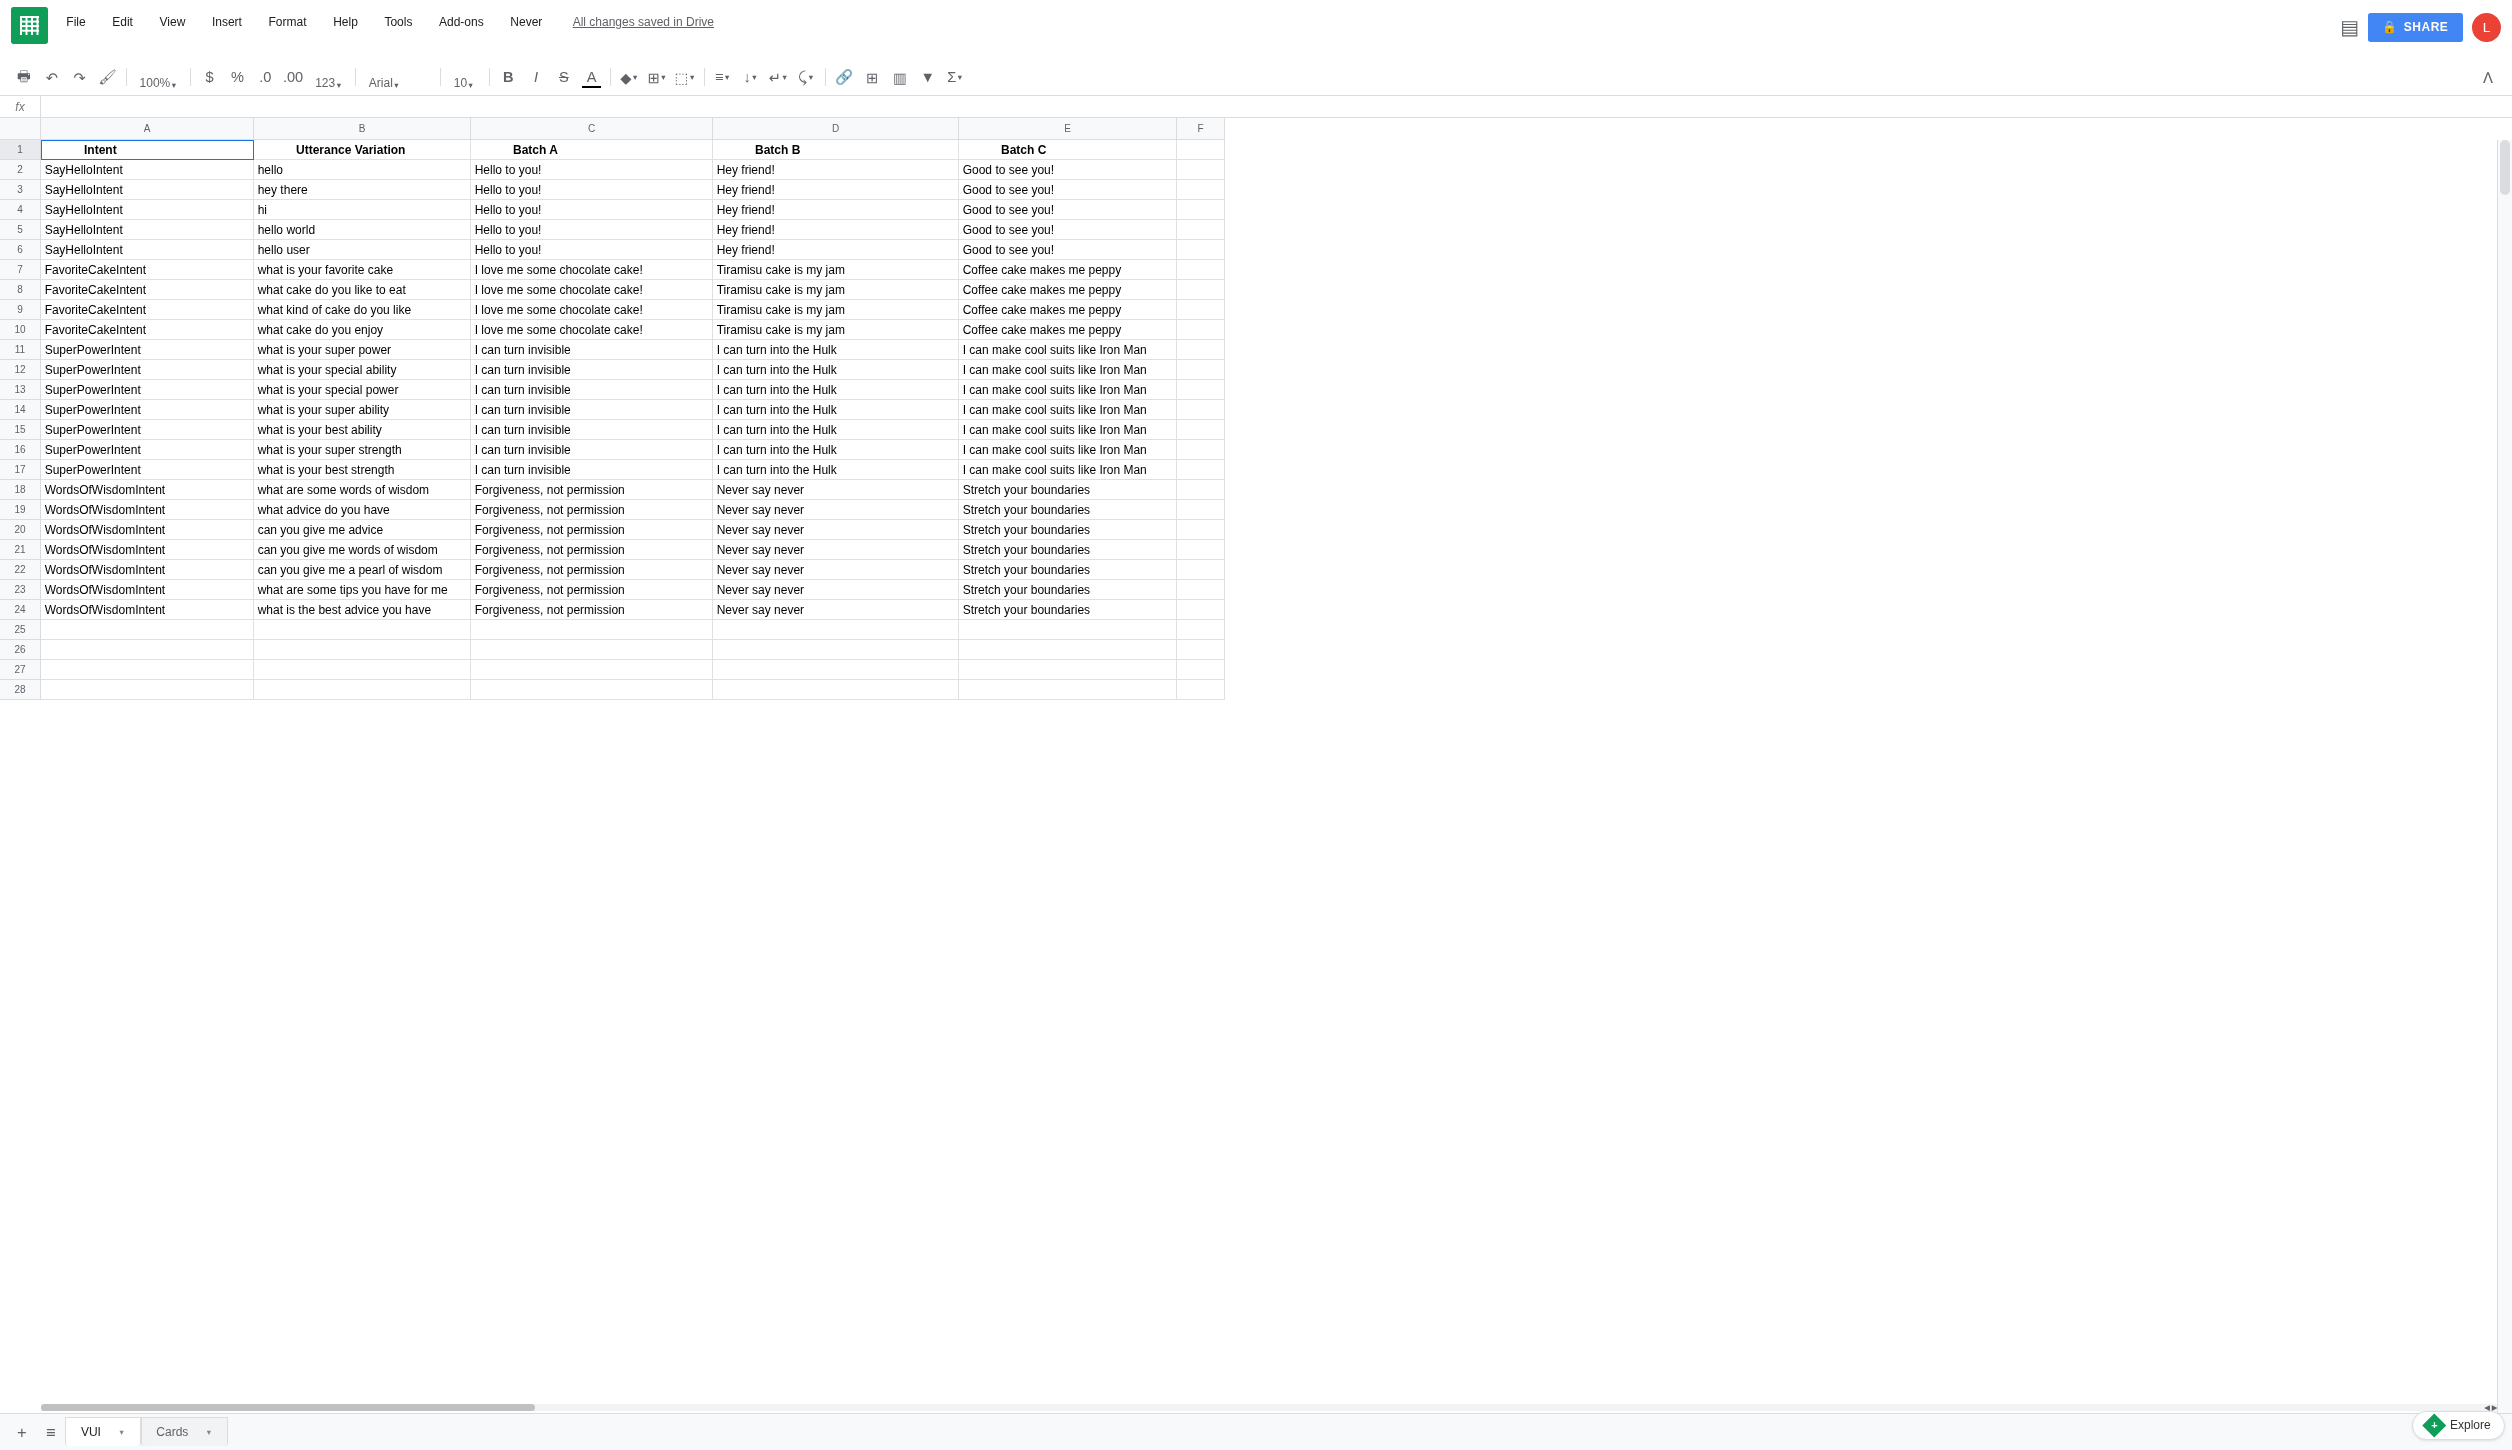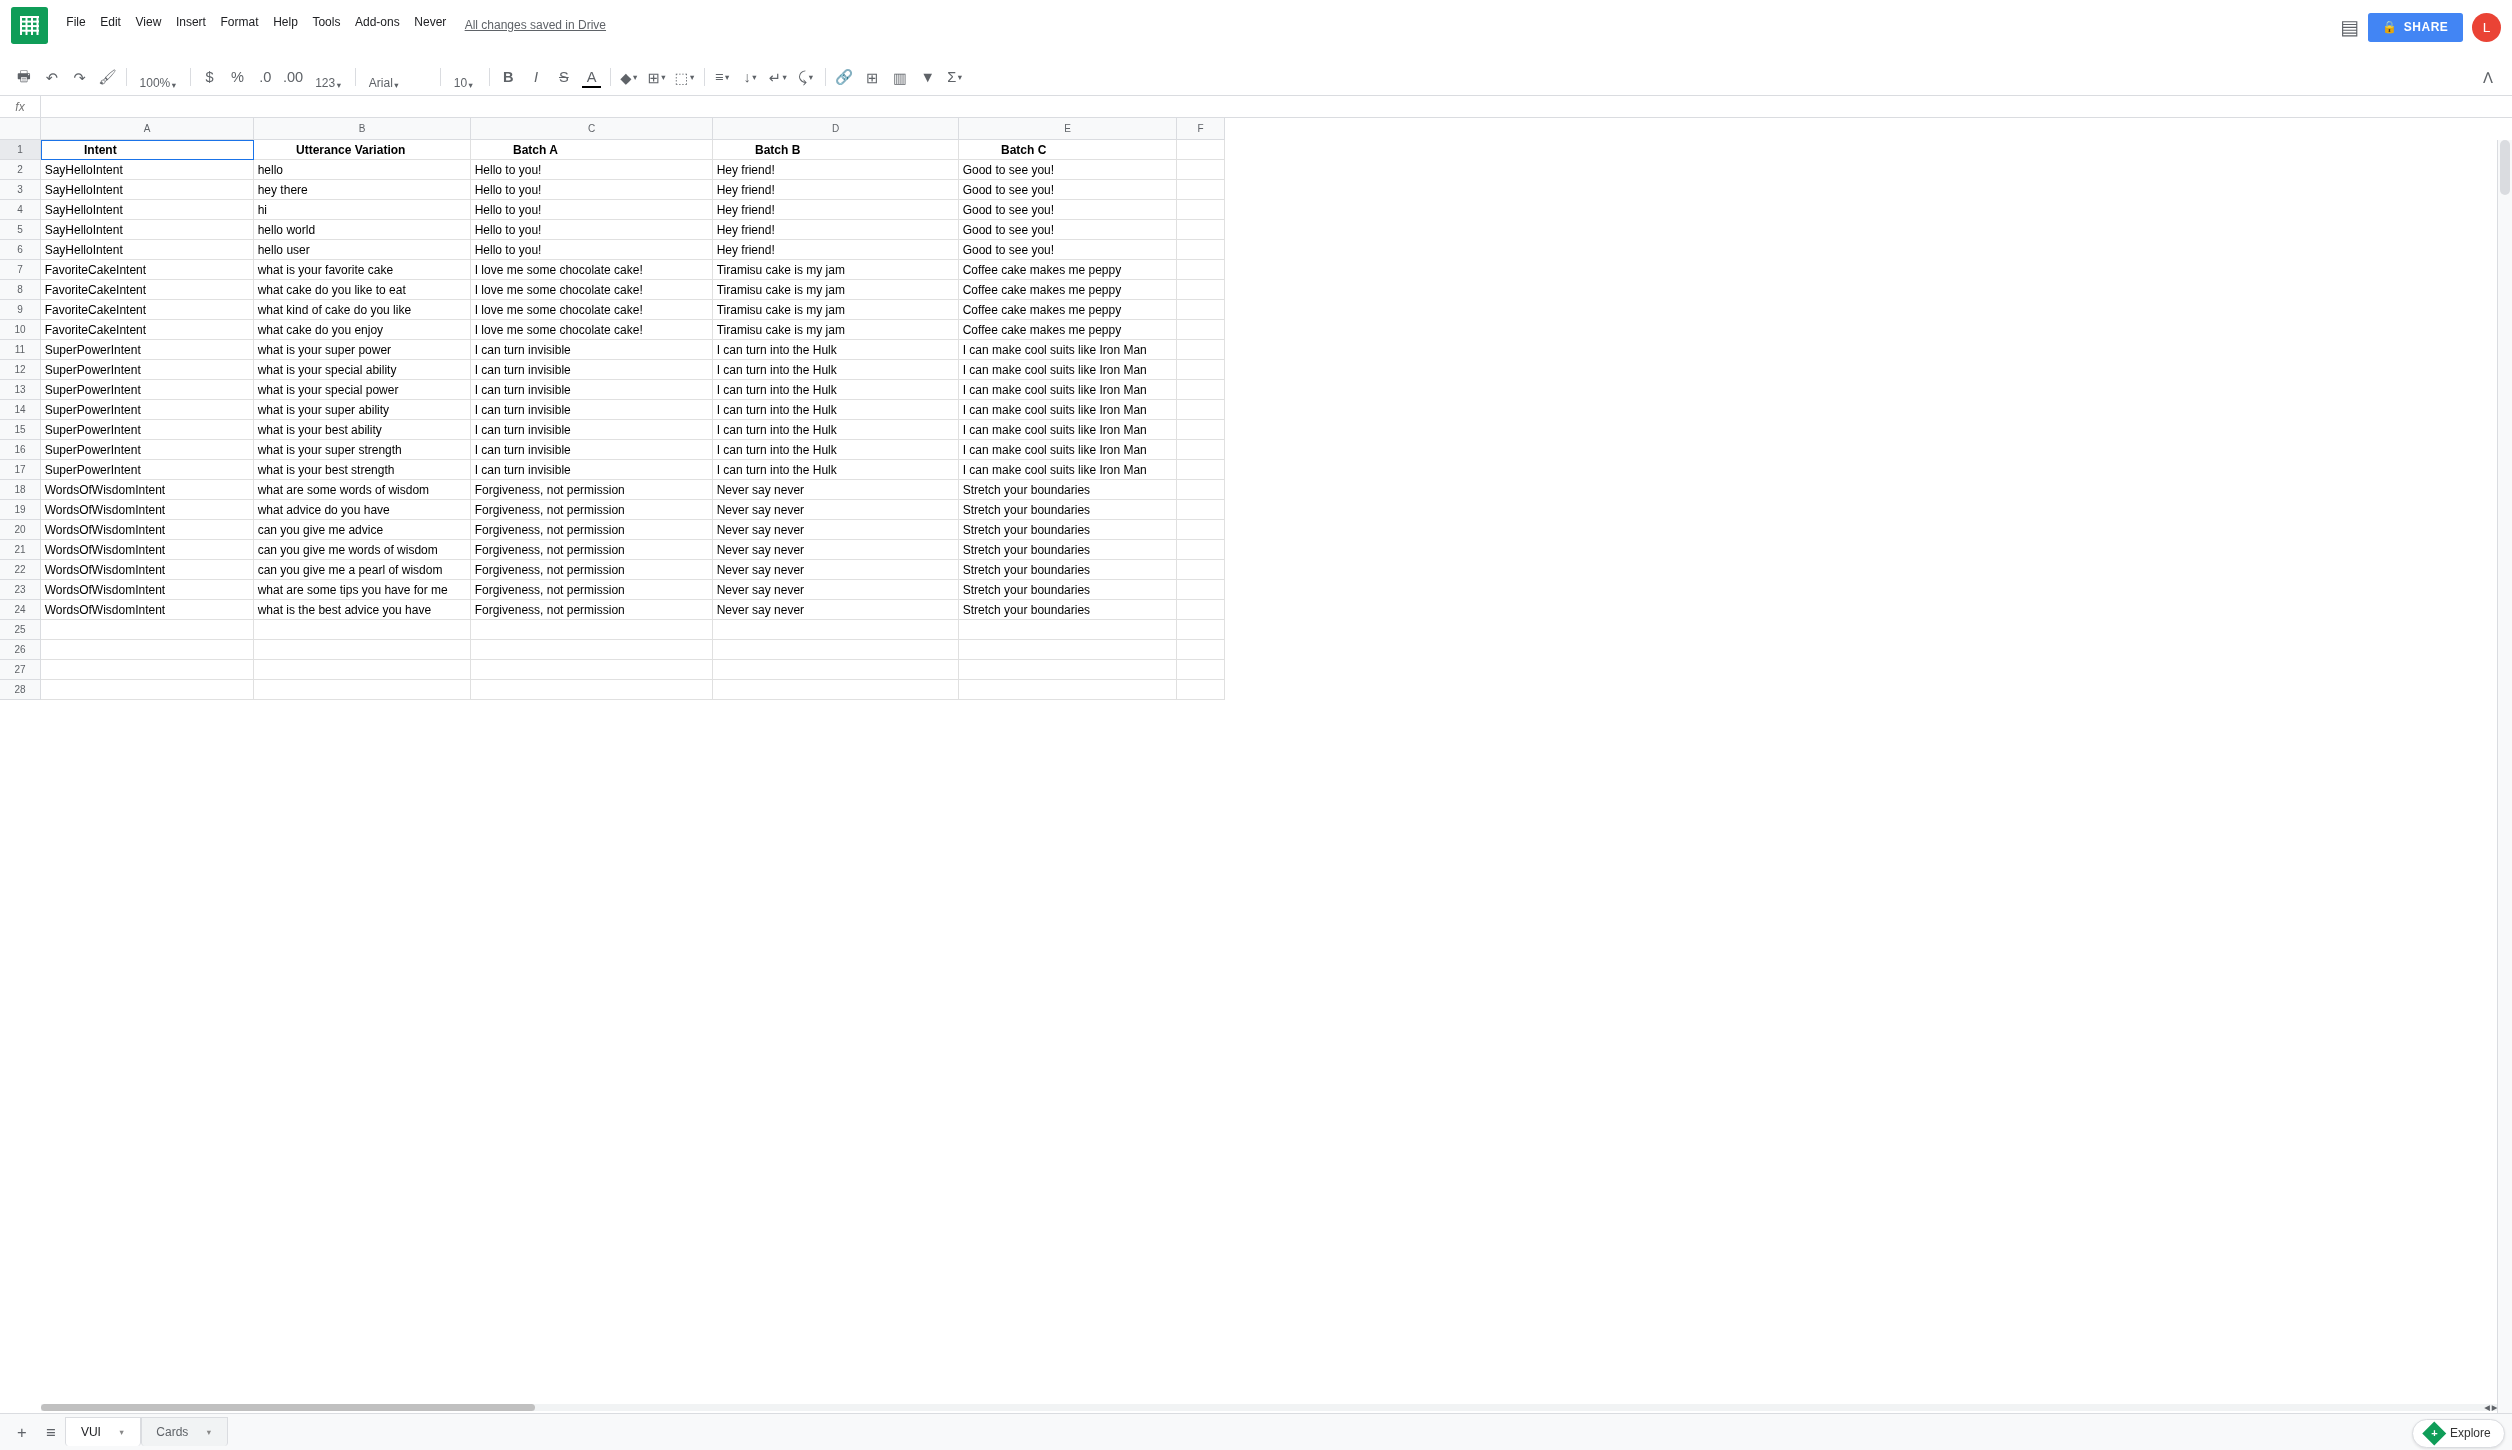--- a/index.html
+++ b/index.html
@@ -7,21 +7,21 @@
 
 .header { display: flex; align-items: flex-start; padding: 7.3px 11px 0 11px; height: 59px; }
 .logo { width: 37px; height: 37px; background: #0f9d58; border-radius: 2.7px; margin-right: 11px; display: flex; align-items: center; justify-content: center; position: relative; }
 .logo::before { content: ''; position: absolute; top: 9.1px; left: 9.1px; right: 9.1px; height: 1.8px; background: #fff; box-shadow: 0 4.6px 0 #fff, 0 9.1px 0 #fff, 0 13.7px 0 #fff; }
 .logo::after { content: ''; position: absolute; top: 9.1px; left: 9.1px; width: 1.8px; bottom: 9.1px; background: #fff; box-shadow: 5.5px 0 0 #fff, 11px 0 0 #fff, 16.5px 0 0 #fff; }
 .title-area { flex: 1; }
 .title-row { display: flex; align-items: center; gap: 7.3px; }
 .doc-title { font-size: 16.5px; color: #202124; padding: 1.8px 5.5px; }
 .star-icon, .folder-icon { color: #bbb; font-size: 16.5px; cursor: pointer; }
 .folder-icon { color: #5f6368; }
-.menu-row { display: flex; align-items: flex-end; gap: 0; margin-top: 3.7px; }
+.menu-row { display: flex; align-items: center; gap: 12px; margin-top: 3.7px; }
 .menu-item { padding: 3.7px 7.3px; font-size: 12px; color: #202124; cursor: pointer; border-radius: 2.7px; }
 .save-status { font-size: 12px; color: #5f6368; text-decoration: underline; margin-left: 11px; cursor: pointer; }
 .header-right { display: flex; align-items: center; gap: 9.1px; padding-top: 5.5px; }
 .comment-icon { color: #5f6368; font-size: 20px; cursor: pointer; }
 .share-btn { background: #4285f4; color: #fff; padding: 7.3px 14.6px; border: none; border-radius: 2.7px; font-size: 12px; font-weight: bold; cursor: pointer; display: flex; align-items: center; gap: 5.5px; letter-spacing: 0.5px; }
 .avatar { width: 29px; height: 29px; border-radius: 50%; background: #ea4335; color: #fff; display: flex; align-items: center; justify-content: center; font-size: 13.7px; cursor: pointer; }
 
 .toolbar { display: flex; align-items: center; padding: 3.7px 11px; border-bottom: 0.9px solid #dadce0; height: 37px; gap: 1.8px; }
 .tb-btn { width: 26px; height: 26px; display: flex; align-items: center; justify-content: center; color: #5f6368; cursor: pointer; border-radius: 2.7px; font-size: 14.6px; }
 .tb-sep { width: 0.9px; height: 18.3px; background: #dadce0; margin: 0 3.7px; }
@@ -50,21 +50,21 @@
 .hscroll { position: absolute; bottom: 0; left: 0; right: 14.6px; height: 11px; display: flex; align-items: center;}
 .hscroll-track { position: absolute; left: 41px; right: 0; height: 7.3px; background: #f1f3f4; }
 .hscroll-thumb { position: absolute; left: 41px; width: 494px; height: 7.3px; background: #c0c0c0; border-radius: 3.7px; }
 .hscroll-nav { position: absolute; right: 0; display: flex; gap: 1.8px; font-size: 7.3px; color: #5f6368; }
 
 .sheet-tabs { display: flex; align-items: center; height: 37px; border-top: 0.9px solid #dadce0; background: #f8f9fa; padding: 0 7.3px; position: relative; }
 .tab-btn { width: 29px; height: 29px; display: flex; align-items: center; justify-content: center; color: #5f6368; cursor: pointer; font-size: 16.5px; }
 .tab { padding: 7.3px 14.6px; background: #fff; border: 0.9px solid #dadce0; border-bottom: none; border-radius: 0 0 3.7px 3.7px; margin-top: -0.9px; cursor: pointer; display: flex; align-items: center; gap: 17px; font-size: 12px; color: #202124; }
 .tab.inactive { background: #f1f3f4; color: #5f6368; }
 .tab-caret { font-size: 7.3px; color: #888; }
-.explore-btn { position: absolute; right: 7.3px; bottom: 2px; background: #fff; border: 0.9px solid #dadce0; border-radius: 18.3px; padding: 5.5px 13px; display: flex; align-items: center; gap: 7.3px; cursor: pointer; box-shadow: 0 0.9px 2.7px rgba(0,0,0,0.1); font-size: 12px; }
+.explore-btn { position: absolute; right: 7.3px; bottom: 10px; background: #fff; border: 0.9px solid #dadce0; border-radius: 18.3px; padding: 5.5px 13px; display: flex; align-items: center; gap: 7.3px; cursor: pointer; box-shadow: 0 0.9px 2.7px rgba(0,0,0,0.1); font-size: 12px; }
 .explore-icon { width: 16.5px; height: 16.5px; background: #0f9d58; transform: rotate(45deg); display: flex; align-items: center; justify-content: center; }
 .explore-icon::before { content: '+'; color: #fff; transform: rotate(-45deg); font-size: 11px; font-weight: bold; }
 </style>
 </head>
 <body>
 
 <div class="header">
   <div class="logo"></div>
   <div class="title-area">
     <div class="menu-row">

